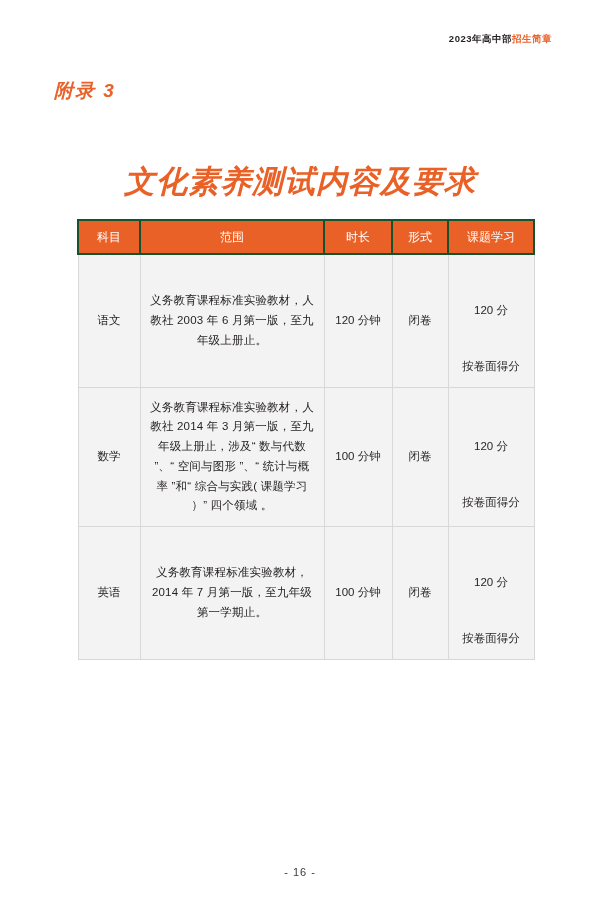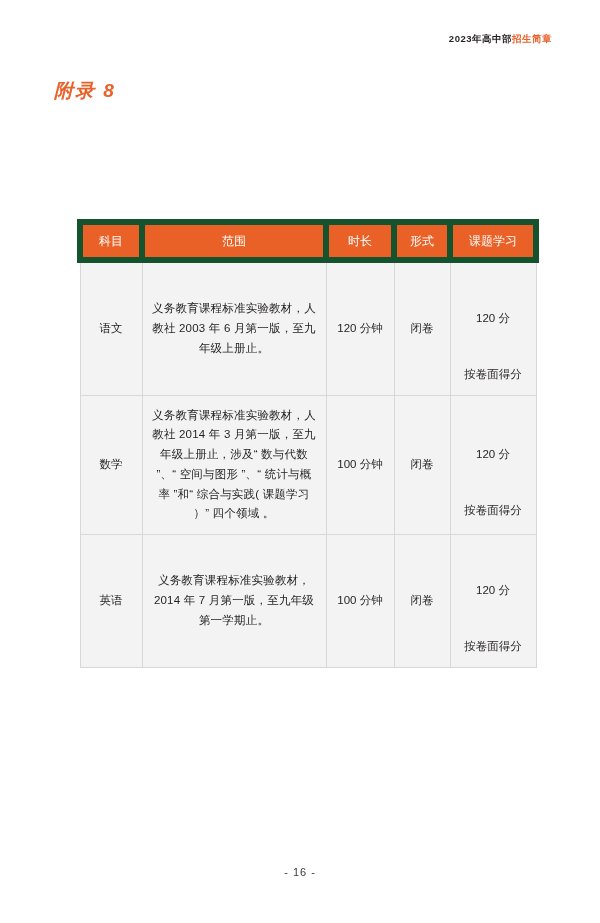--- a/index.html
+++ b/index.html
@@ -84,21 +84,21 @@
     font-size: 11.5px;
     line-height: 1.72;
   }
   thead th {
     background: #ea6127;
     color: #ffffff;
     font-weight: normal;
     text-align: center;
     font-size: 12px;
     padding: 7px 4px;
-    border: 6px solid #14532d;
+    border: 2px solid #14532d;
     line-height: 1.5;
   }
   tbody td {
     background: #f3f3f3;
     padding: 10px 9px;
   }
   td.cell-center {
     text-align: center;
     padding-left: 3px;
     padding-right: 3px;
@@ -126,22 +126,23 @@
 </style>
 </head>
 <body>
 
 <div class="page">
 
   <div class="running-head">
     <span class="rh-year">2023</span><span class="rh-year">年高中部</span><span class="rh-accent">招生简章</span>
   </div>
 
-  <div class="appendix-label">附录 8</div>
+  <div class="appendix-label">附录 3</div>
 
+  <h1 class="main-title">文化素养测试内容及要求</h1>
 
   <div class="table-wrap">
     <table>
       <colgroup>
         <col class="c-subject">
         <col class="c-scope">
         <col class="c-dur">
         <col class="c-form">
         <col class="c-score">
       </colgroup>

